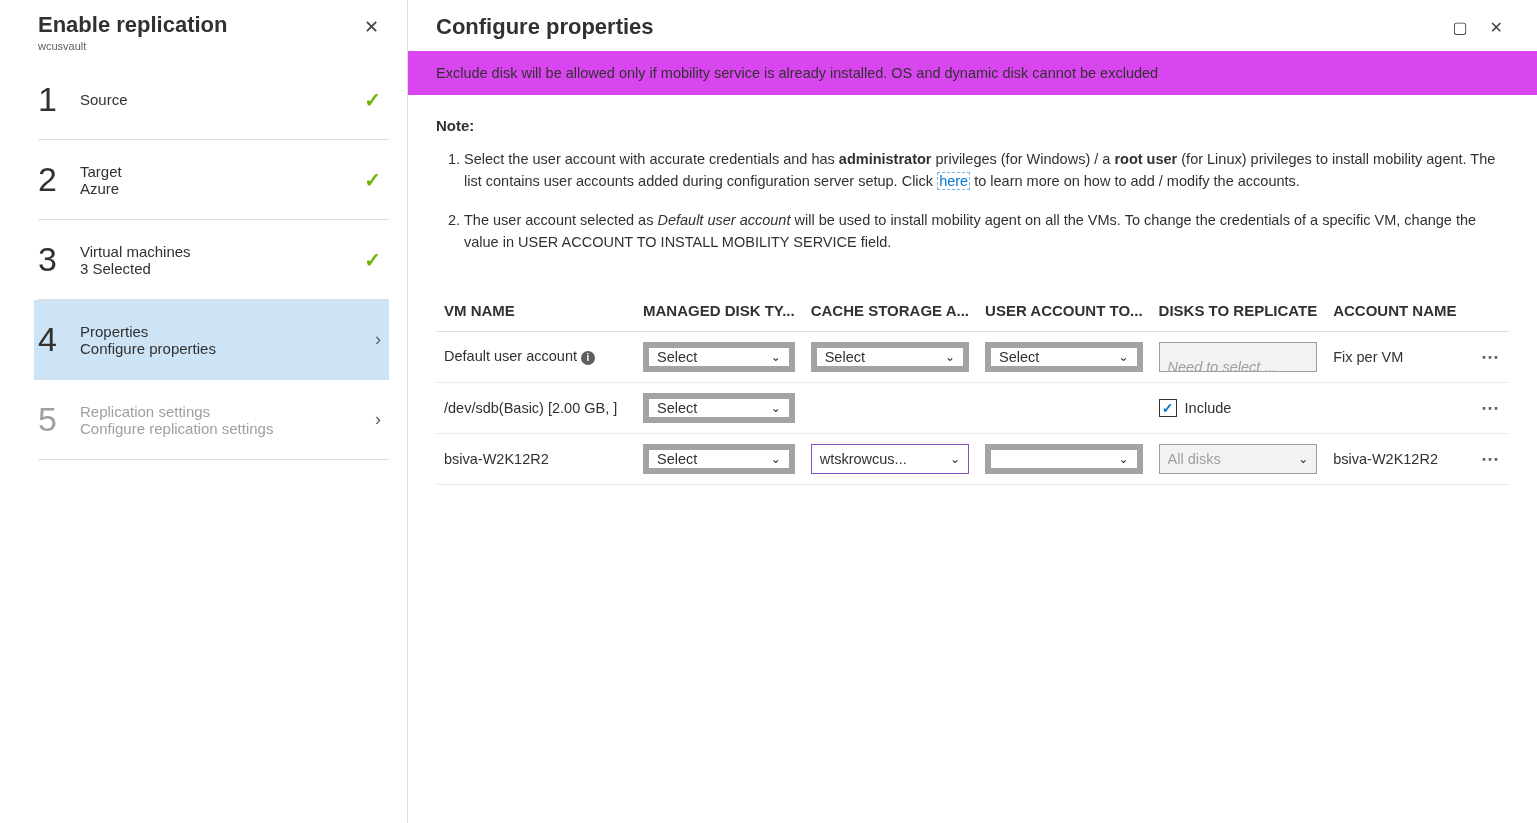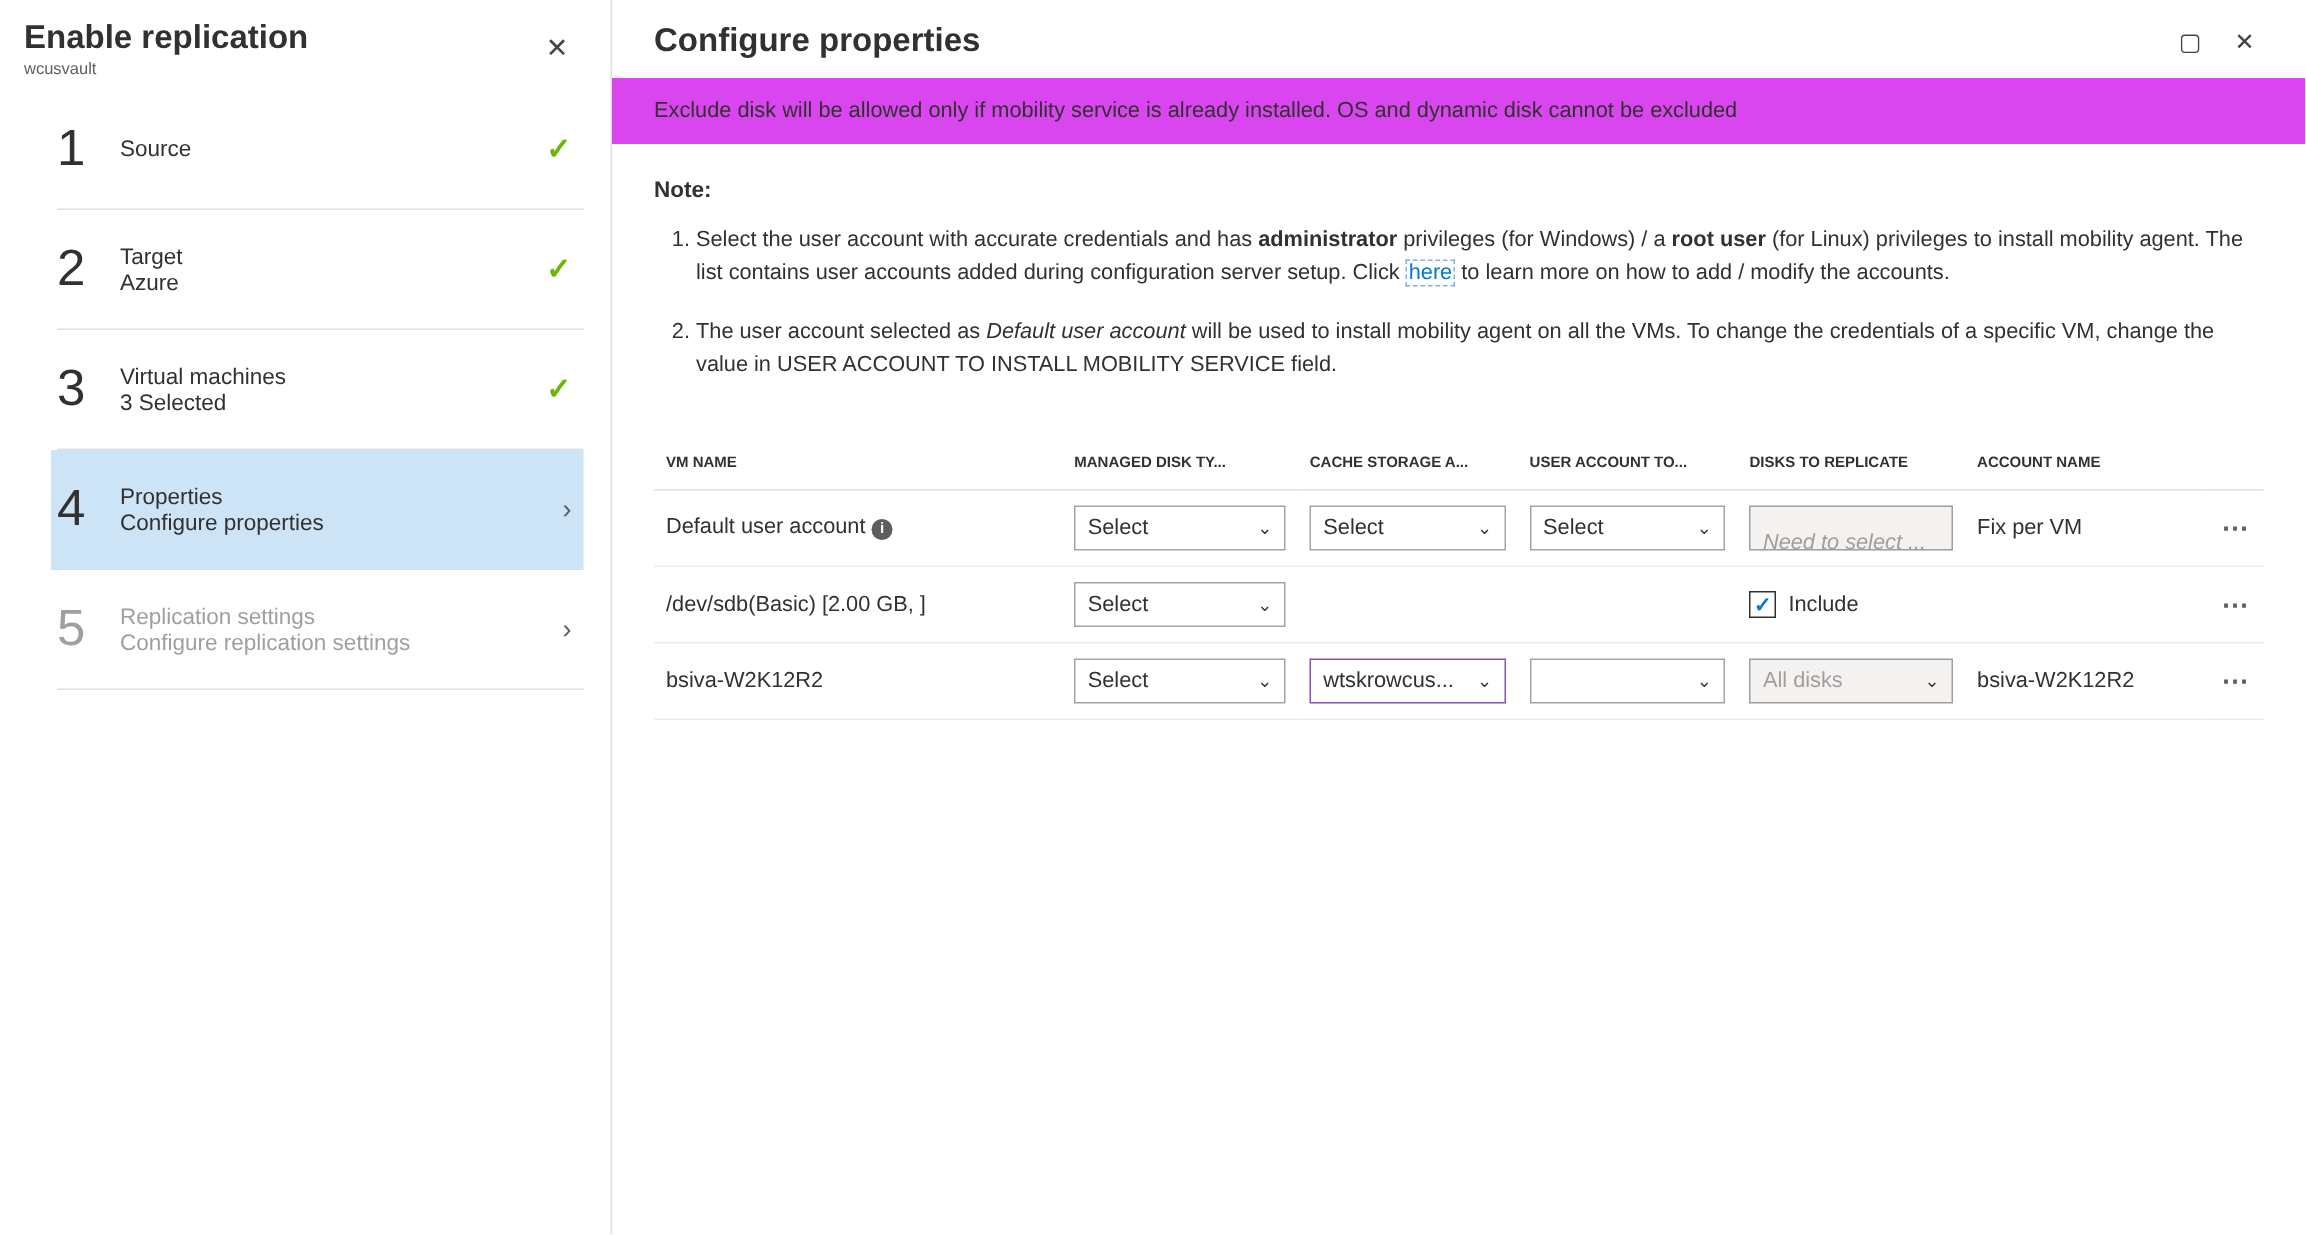--- a/index.html
+++ b/index.html
@@ -1,19 +1,19 @@
 <!DOCTYPE html>
 <html><head>
 <meta charset="utf-8">
 <style>
 * { box-sizing: border-box; margin: 0; padding: 0; }
 body { font-family: "Segoe UI", Arial, sans-serif; font-size: 14px; color: #323130; background: #fff; }
 .app { display: flex; width: 1537px; height: 823px; }
 .sidebar { width: 408px; border-right: 1px solid #e1dfdd; display: flex; flex-direction: column; }
-.sidebar-header { padding: 12px 20px 8px 16px; display: flex; justify-content: space-between; align-items: center; }
+.sidebar-header { padding: 12px 20px 8px 38px; display: flex; justify-content: space-between; align-items: flex-start; }
 .sidebar-title { font-size: 22px; font-weight: 600; color: #323130; }
 .sidebar-sub { font-size: 11px; color: #605e5c; margin-top: 2px; }
 .close-x { font-size: 18px; color: #444; cursor: pointer; padding: 4px 8px; }
 .steps { padding: 0 18px 0 38px; }
 .step { display: flex; align-items: center; border-bottom: 1px solid #e1dfdd; padding: 20px 8px 20px 0; position: relative; }
 .step.active { background: #cce4f6; border-bottom-color: transparent; padding-left:4px; margin-left:-4px;}
 .step-num { font-size: 34px; font-weight: 300; width: 42px; text-align: left; color: #323130; }
 .step.disabled .step-num, .step.disabled .step-label, .step.disabled .step-sub { color: #a19f9d; }
 .step-text { flex: 1; }
 .step-label { font-size: 15px; }
@@ -26,30 +26,30 @@
 .main-actions { display: flex; gap: 10px; }
 .main-actions span { font-size: 16px; color: #444; cursor: pointer; padding: 4px 6px; }
 .info-bar { background: #d946ef; padding: 14px 28px; font-size: 14.5px; color: #323130; }
 .note-section { padding: 22px 28px 8px 28px; }
 .note-title { font-weight: 700; font-size: 15px; margin-bottom: 14px; }
 .note-list { padding-left: 28px; }
 .note-list li { margin-bottom: 16px; font-size: 14.5px; line-height: 1.55; }
 .link { color: #0078d4; border: 1px dashed #7cb3e6; padding: 0 1px; cursor: pointer; }
 .table-wrap { padding: 10px 28px; }
 .tbl { width: 100%; border-collapse: collapse; }
-.tbl th { text-align: left; font-size: 10px; font-weight: 700; color: #323130; padding: 14px 8px 12px 8px; border-bottom: 1px solid #e1dfdd; white-space: nowrap; }
+.tbl th { text-align: left; font-size: 15px; font-weight: 700; color: #323130; padding: 14px 8px 12px 8px; border-bottom: 1px solid #e1dfdd; white-space: nowrap; }
 .tbl td { padding: 10px 8px; border-bottom: 1px solid #edebe9; vertical-align: middle; font-size: 14.5px; }
 .col-vm { width: 260px; }
 .col-disk { width: 150px; }
 .col-cache { width: 140px; }
 .col-user { width: 140px; }
 .col-disks { width: 145px; }
 .col-target { width: 150px; }
 .col-more { width: 40px; text-align:right; }
-.sel { display: flex; align-items: center; justify-content: space-between; border: 1px solid #a3a3a3; padding: 4px 8px; height: 30px; min-width: 120px; background:#fff; cursor:pointer;}
+.sel { display: flex; align-items: center; justify-content: space-between; border: 6px solid #a3a3a3; padding: 4px 8px; height: 30px; min-width: 120px; background:#fff; cursor:pointer;}
 .sel.purple { border: 1px solid #8a4fb8; }
 .sel.flat { border: 1px solid #a19f9d; color:#a19f9d; background:#f3f2f1; }
 .sel .chev { font-size: 12px; color: #323130;}
 .disabled-text { color:#a19f9d; font-style: italic; margin-top: 20px; }
 .check-include { display: flex; align-items: center; gap: 8px; }
 .check-include .box { width:18px; height:18px; border:1px solid #323130; display:flex; align-items:center; justify-content:center; color:#0078d4; font-weight:bold; font-size:14px; background:#fff;}
 .tri { display:inline-block; margin-right:6px; font-size:11px; }
 .indent { padding-left:28px; }
 .more-dots { font-size:18px; font-weight:bold; color:#605e5c; cursor:pointer; letter-spacing:2px;}
 .info-i { display:inline-block; width:14px; height:14px; border-radius:50%; background:#605e5c; color:#fff; font-size:10px; text-align:center; line-height:14px; font-weight:bold; margin-left:4px;}

